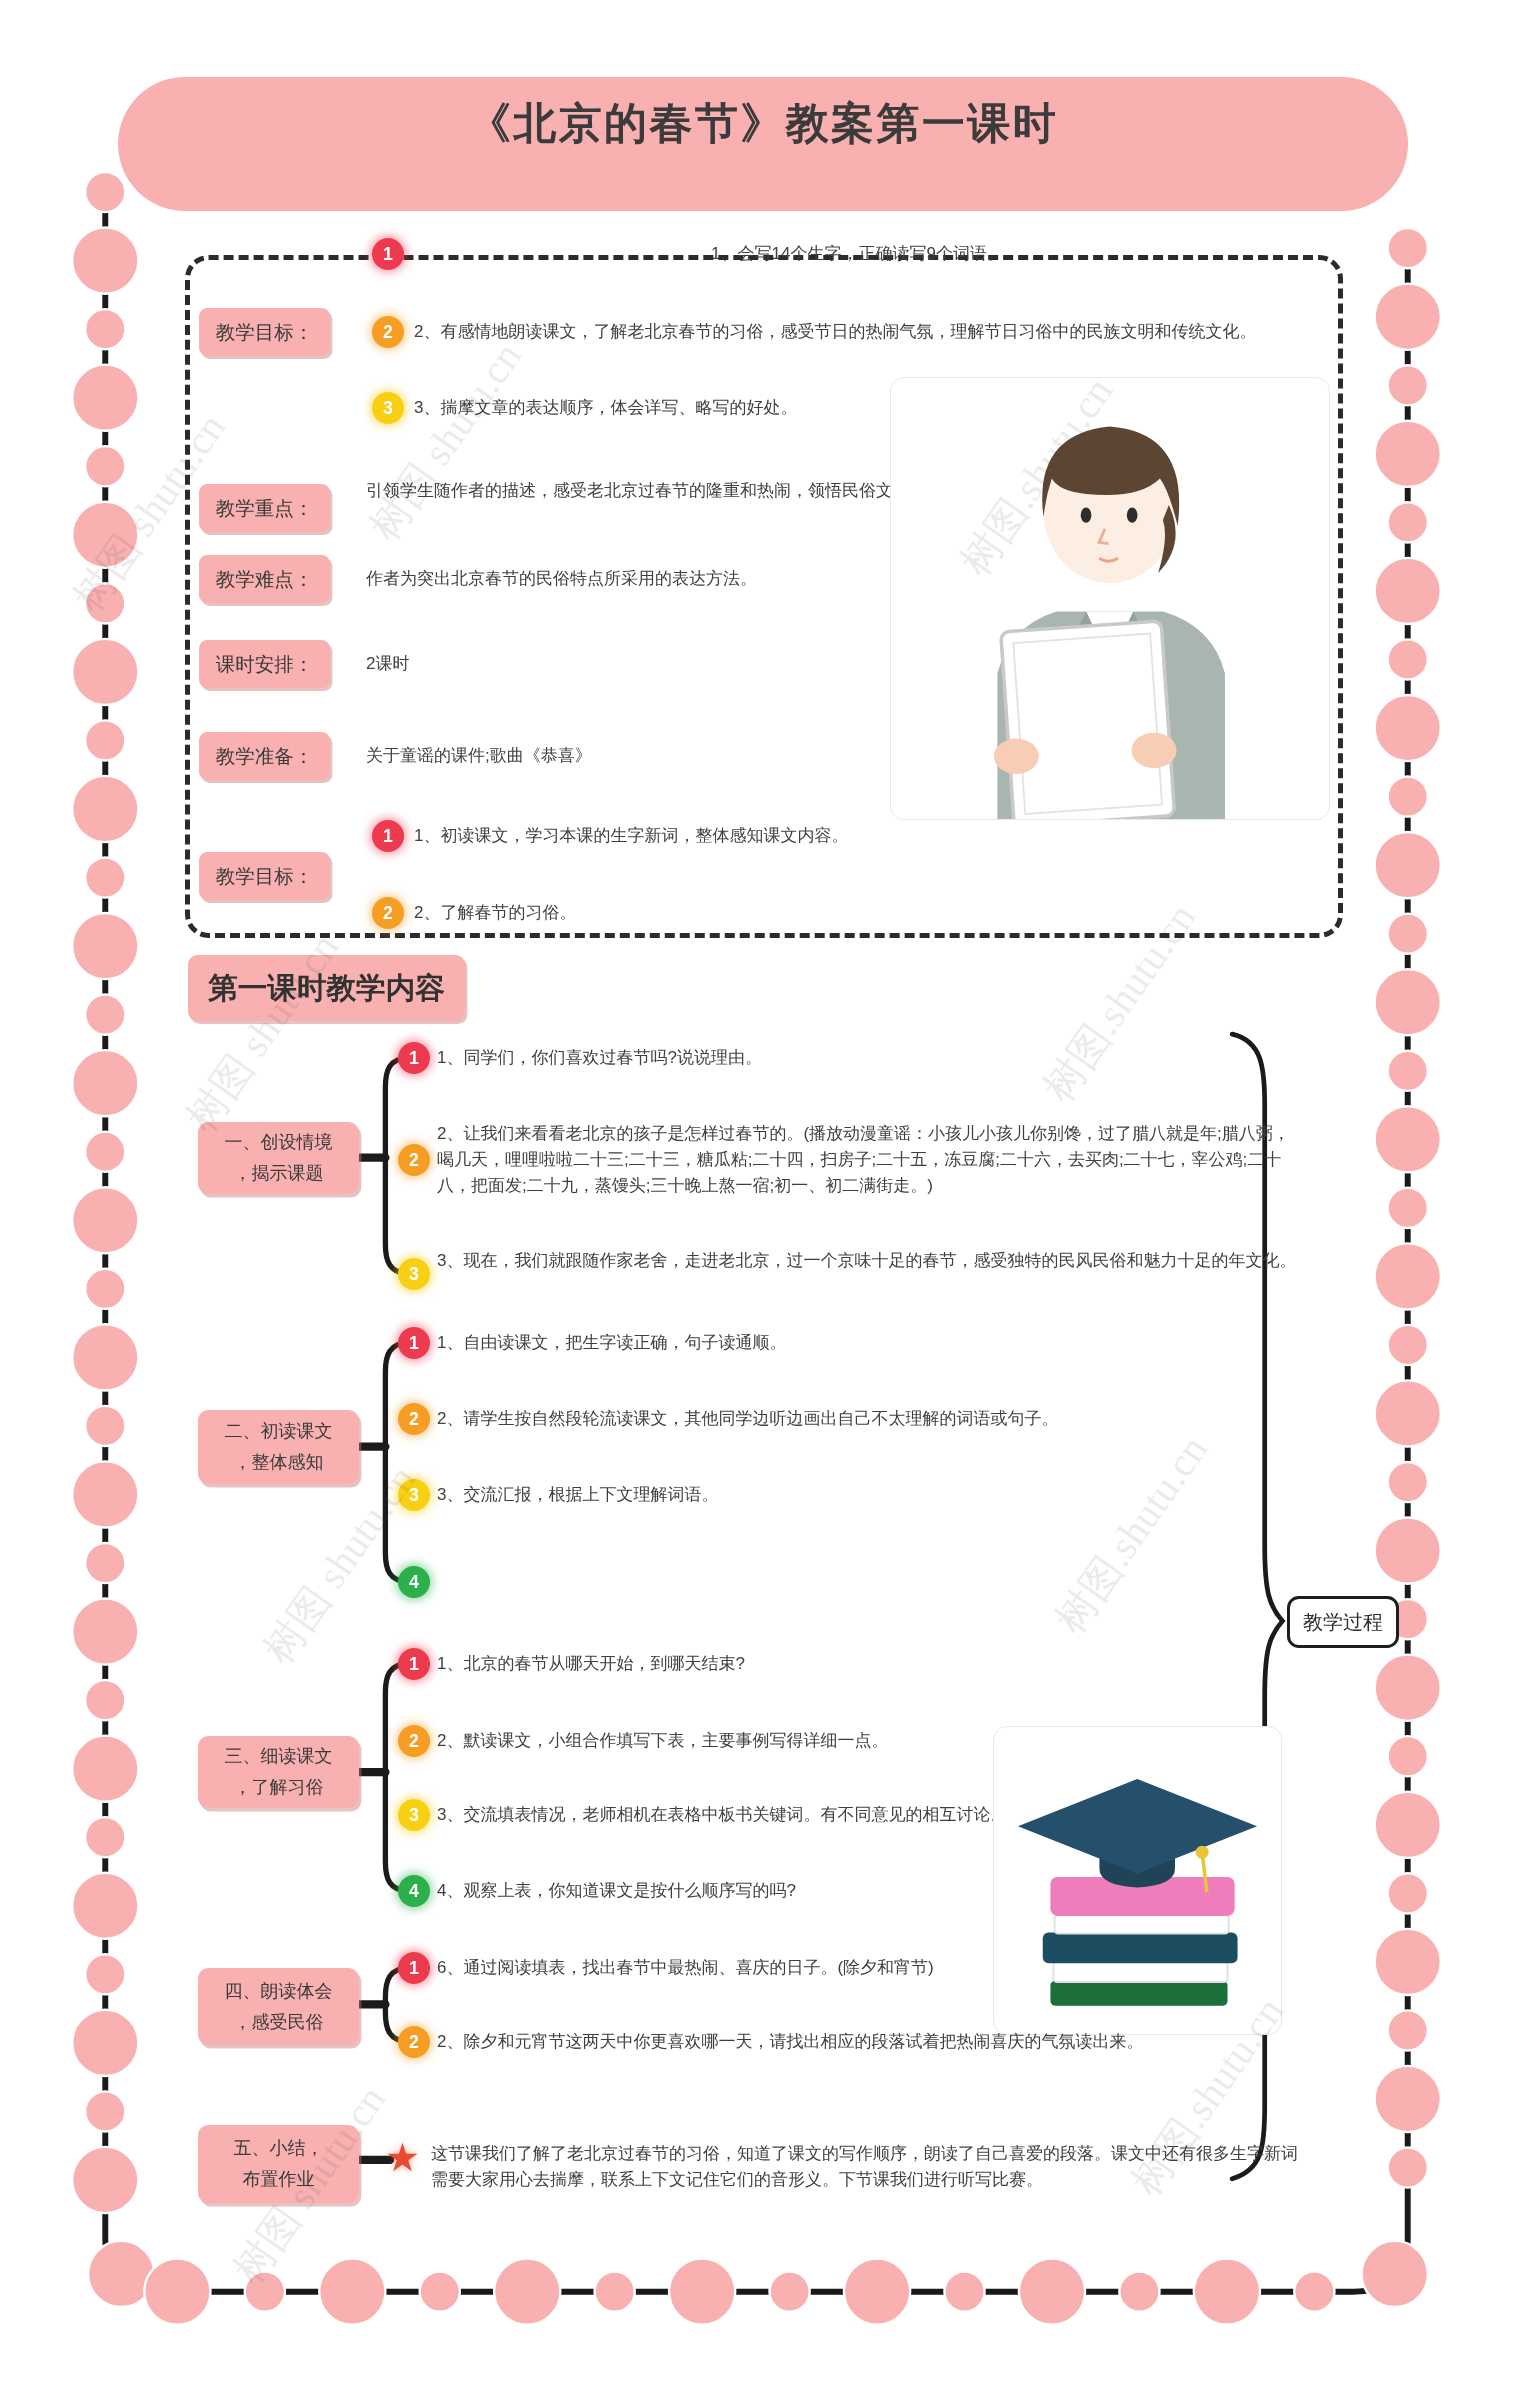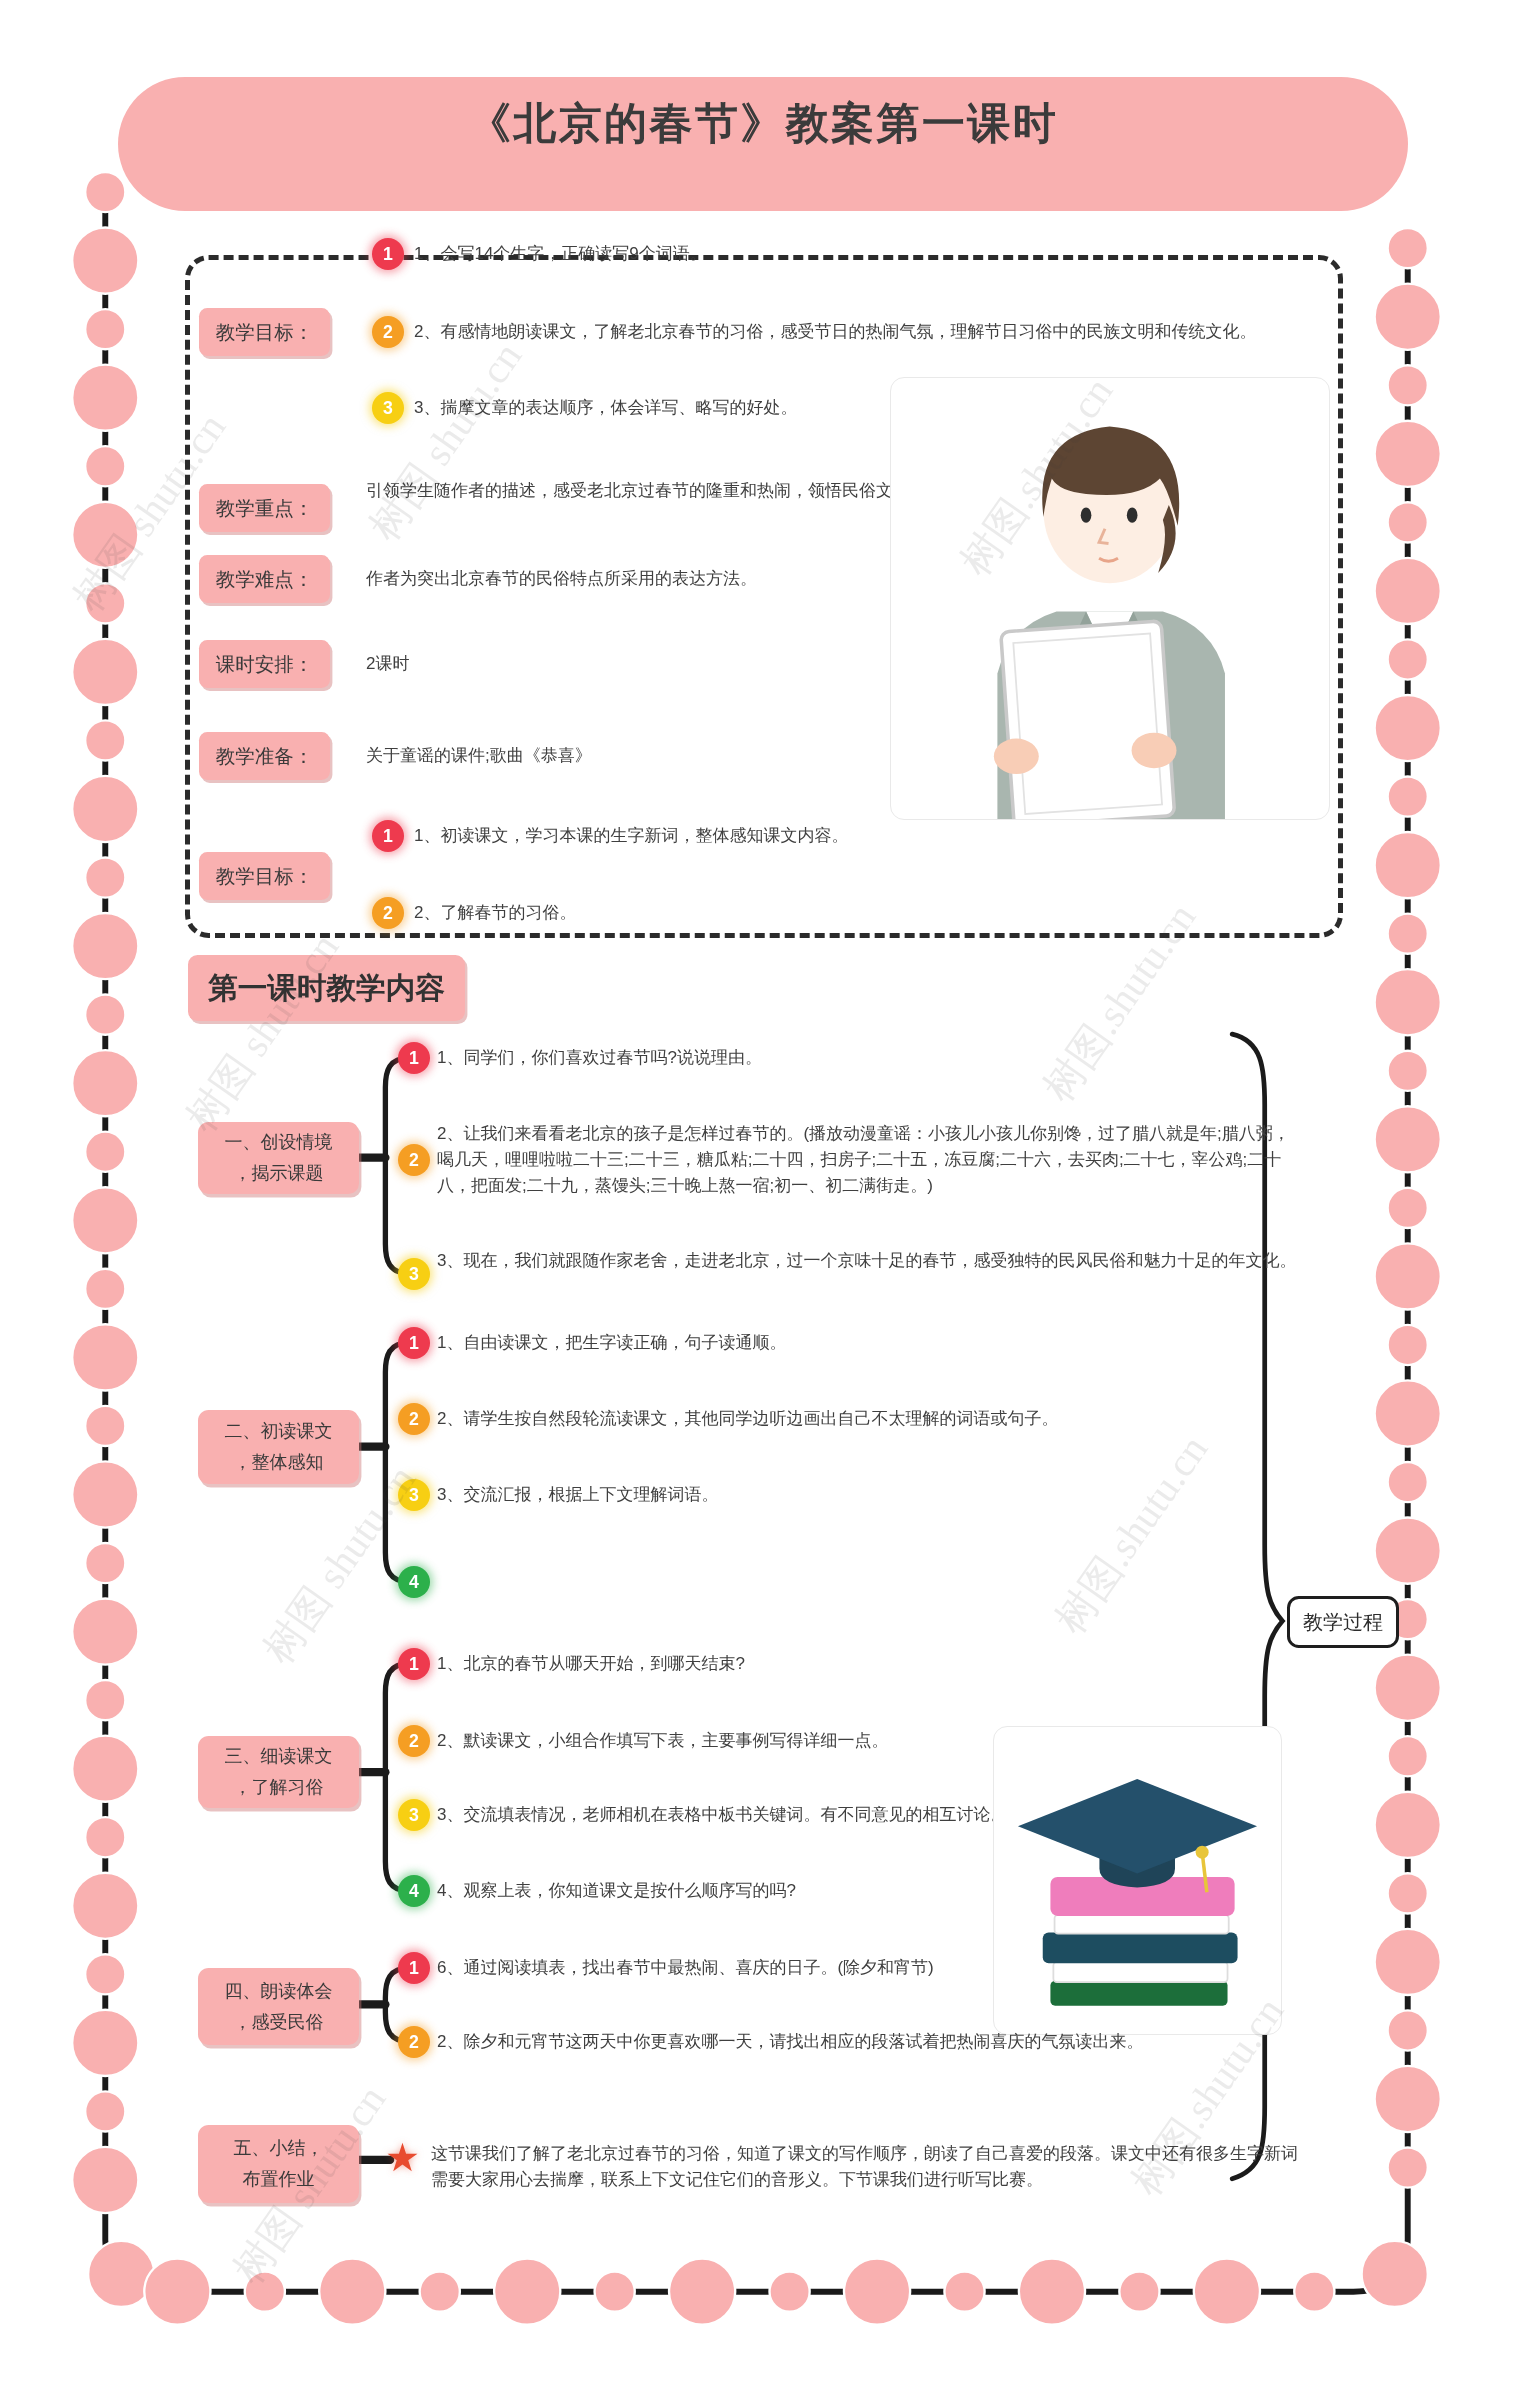--- a/index.html
+++ b/index.html
@@ -131,21 +131,21 @@
 
   <div class="band"></div>
   <div class="title">《北京的春节》教案第一课时</div>
 
   <div class="dashedbox"></div>
 
   <div class="lbl" style="top:308px;">
       <span>教学目标：</span>
     </div>
   <span class="bullet b-red" style="left:372px;top:238px;">1</span>
-  <div class="itext" style="left:414px;top:241px;width:887px;">1、会写14个生字，正确读写9个词语。</div>
+  <div class="itext" style="left:414px;top:241px;width:887px;text-align:center;">1、会写14个生字，正确读写9个词语。</div>
   <span class="bullet b-orange" style="left:372px;top:316px;">2</span>
   <div class="itext" style="left:414px;top:319px;width:898px;">2、有感情地朗读课文，了解老北京春节的习俗，感受节日的热闹气氛，理解节日习俗中的民族文明和传统文化。</div>
   <span class="bullet b-yellow" style="left:372px;top:392px;">3</span>
   <div class="itext" style="left:414px;top:395px;width:887px;">3、揣摩文章的表达顺序，体会详写、略写的好处。</div>
 
   <div class="lbl" style="top:484px;">
       <span>教学重点：</span>
     </div>
   <div class="itext" style="left:366px;top:478px;width:910px;">引领学生随作者的描述，感受老北京过春节的隆重和热闹，领悟民俗文化的丰富内涵。</div>
 

